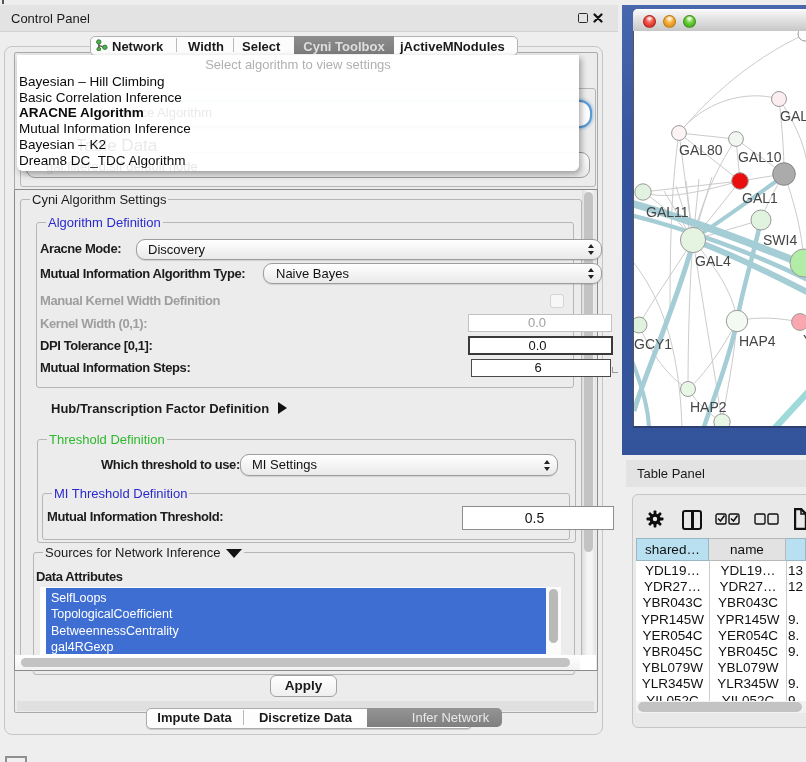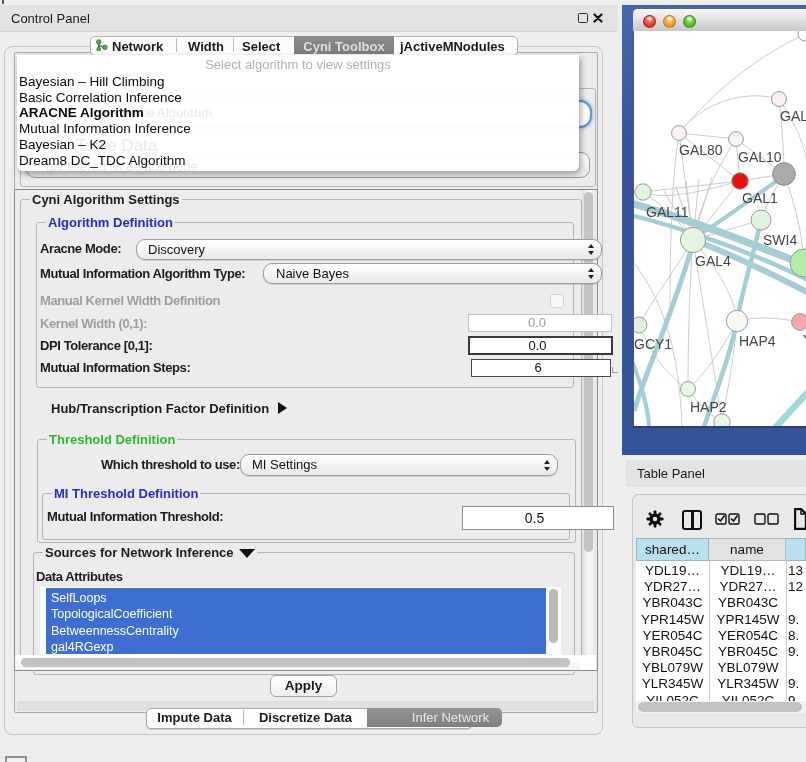--- a/index.html
+++ b/index.html
@@ -1,20 +1,20 @@
 <!DOCTYPE html>
 <html><head>
 <meta charset="utf-8">
 <style>
   html,body{margin:0;padding:0;}
   body{width:806px;height:762px;background:#eeeeee;font-family:"Liberation Sans",sans-serif;overflow:hidden;position:relative;}
   .abs{position:absolute;}
   .b{font-weight:bold;}
   .lbl{font-size:13px;font-weight:bold;color:#1c1c1c;white-space:nowrap;letter-spacing:-0.4px;}
-  .grp{position:absolute;border:1px solid #b6b6b6;border-radius:3px;font-weight:bold;}
+  .grp{position:absolute;border:1px solid #b6b6b6;border-radius:3px;}
   .grp>span{position:absolute;top:-8px;left:9px;background:#ececec;padding:0 2px;font-size:13px;white-space:nowrap;}
   .combo{position:absolute;background:linear-gradient(#ffffff,#f2f2f2 60%,#e9e9e9);border:1px solid #9d9d9d;border-radius:9px;box-shadow:0 1px 1px rgba(0,0,0,0.12);font-size:13px;color:#111;padding-left:35px;}
   .combo .ar{position:absolute;right:7px;top:0;height:100%;display:flex;flex-direction:column;justify-content:center;gap:3px;}
   .combo .ar i{display:block;width:0;height:0;border-left:3.5px solid transparent;border-right:3.5px solid transparent;}
   .combo .ar i.up{border-bottom:4.5px solid #222;}
   .combo .ar i.dn{border-top:4.5px solid #222;}
   .fld{position:absolute;background:#ffffff;font-size:13px;color:#111;text-align:center;margin-left:44px;}
 </style>
 </head>
 <body>

